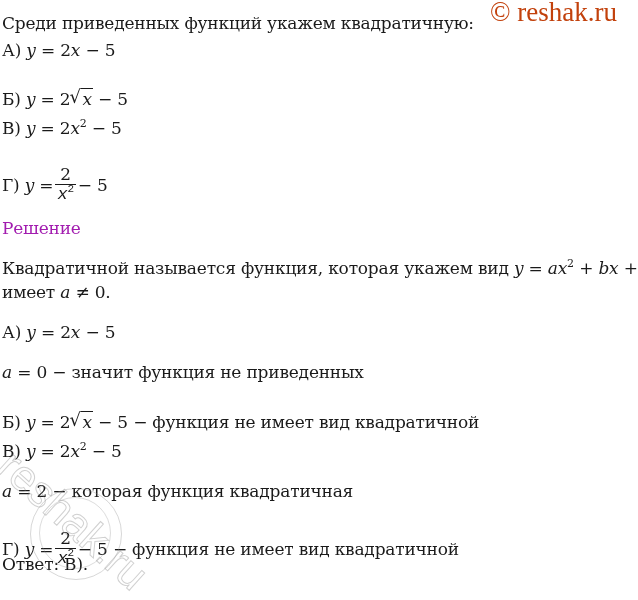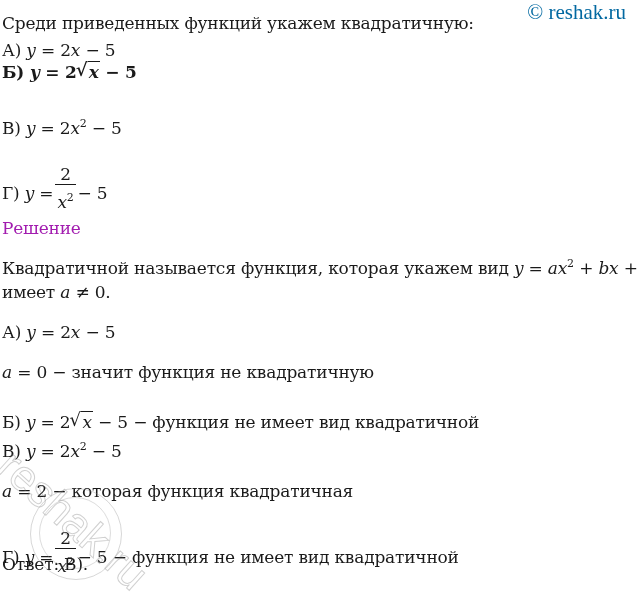--- a/index.html
+++ b/index.html
@@ -17,24 +17,24 @@
     .sqrt { display: inline-block; position: relative; padding-left: 11px; }
     .sqrt::before {
       content: "√"; position: absolute; left: -1px; top: -2px; font-style: normal; font-size: 18px;
     }
     .sqrt .radicand { border-top: 1.2px solid #1a1a1a; padding: 0 1px; }
     .frac {
       display: inline-block; vertical-align: middle; text-align: center; margin: 0 2px;
       position: relative; top: -2px;
     }
     .frac .num { display: block; line-height: 19px; padding: 0 2px; }
-    .frac .den { display: block; line-height: 19px; border-top: 1.2px solid #1a1a1a; padding: 8px 2px; }
+    .frac .den { display: block; line-height: 19px; border-top: 1.2px solid #1a1a1a; padding: 0 2px; font-family: Liberation Mono, monospace; }
     .copyright {
-      position: absolute; right: 12px; top: 0px; font-family: "Liberation Serif", serif;
-      font-size: 21px; color: #0369a1; line-height: 24px;
+      position: absolute; right: 21px; top: 0px; font-family: "Liberation Serif", serif;
+      font-size: 27px; color: #c2410c; line-height: 24px;
     }
     .heading { color: #a21caf; }
     .watermark {
       position: absolute; left: 10px; top: 430px; width: 200px; height: 150px;
       pointer-events: none;
     }
     .wm-text {
       position: absolute; left: 12px; top: 10px; transform: rotate(42deg);
       transform-origin: left top;
       font-family: "Liberation Sans", sans-serif; font-size: 44px; font-weight: normal;
@@ -54,21 +54,21 @@
 
 <div class="copyright">© reshak.ru</div>
 
 <div class="line" style="top:13px;">Среди приведенных функций укажем квадратичную:</div>
 
 <div class="line" style="top:40px;">
   <span>А)</span>
   <span class="m">y <span class="n">= 2</span>x <span class="n">− 5</span></span>
 </div>
 
-<div class="line" style="top:62px;font-weight:bold;">
+<div class="line" style="top:89px;">
   <span>Б)</span>
   <span class="m">y <span class="n">= 2</span><span class="sqrt"><span class="radicand">x</span></span> <span class="n">− 5</span></span>
 </div>
 
 <div class="line" style="top:118px;">
   <span>В)</span>
   <span class="m">y <span class="n">= 2</span>x<sup class="n">2</sup> <span class="n">− 5</span></span>
 </div>
 
 <div class="line" style="top:167px;">
@@ -85,21 +85,21 @@
 <div class="line" style="top:282px;">
   <span>имеет</span>
   <span class="m">a <span class="n">≠ 0</span></span><span>.</span>
 </div>
 
 <div class="line" style="top:322px;">
   <span>А)</span>
   <span class="m">y <span class="n">= 2</span>x <span class="n">− 5</span></span>
 </div>
 <div class="line" style="top:362px;">
-  <span class="m">a <span class="n">= 0</span></span><span> − значит функция не квадратичную</span>
+  <span class="m">a <span class="n">= 0</span></span><span> − значит функция не приведенных</span>
 </div>
 
 <div class="line" style="top:412px;">
   <span>Б)</span>
   <span class="m">y <span class="n">= 2</span><span class="sqrt"><span class="radicand">x</span></span> <span class="n">− 5</span></span><span> − функция не имеет вид квадратичной</span>
 </div>
 
 <div class="line" style="top:441px;">
   <span>В)</span>
   <span class="m">y <span class="n">= 2</span>x<sup class="n">2</sup> <span class="n">− 5</span></span>

